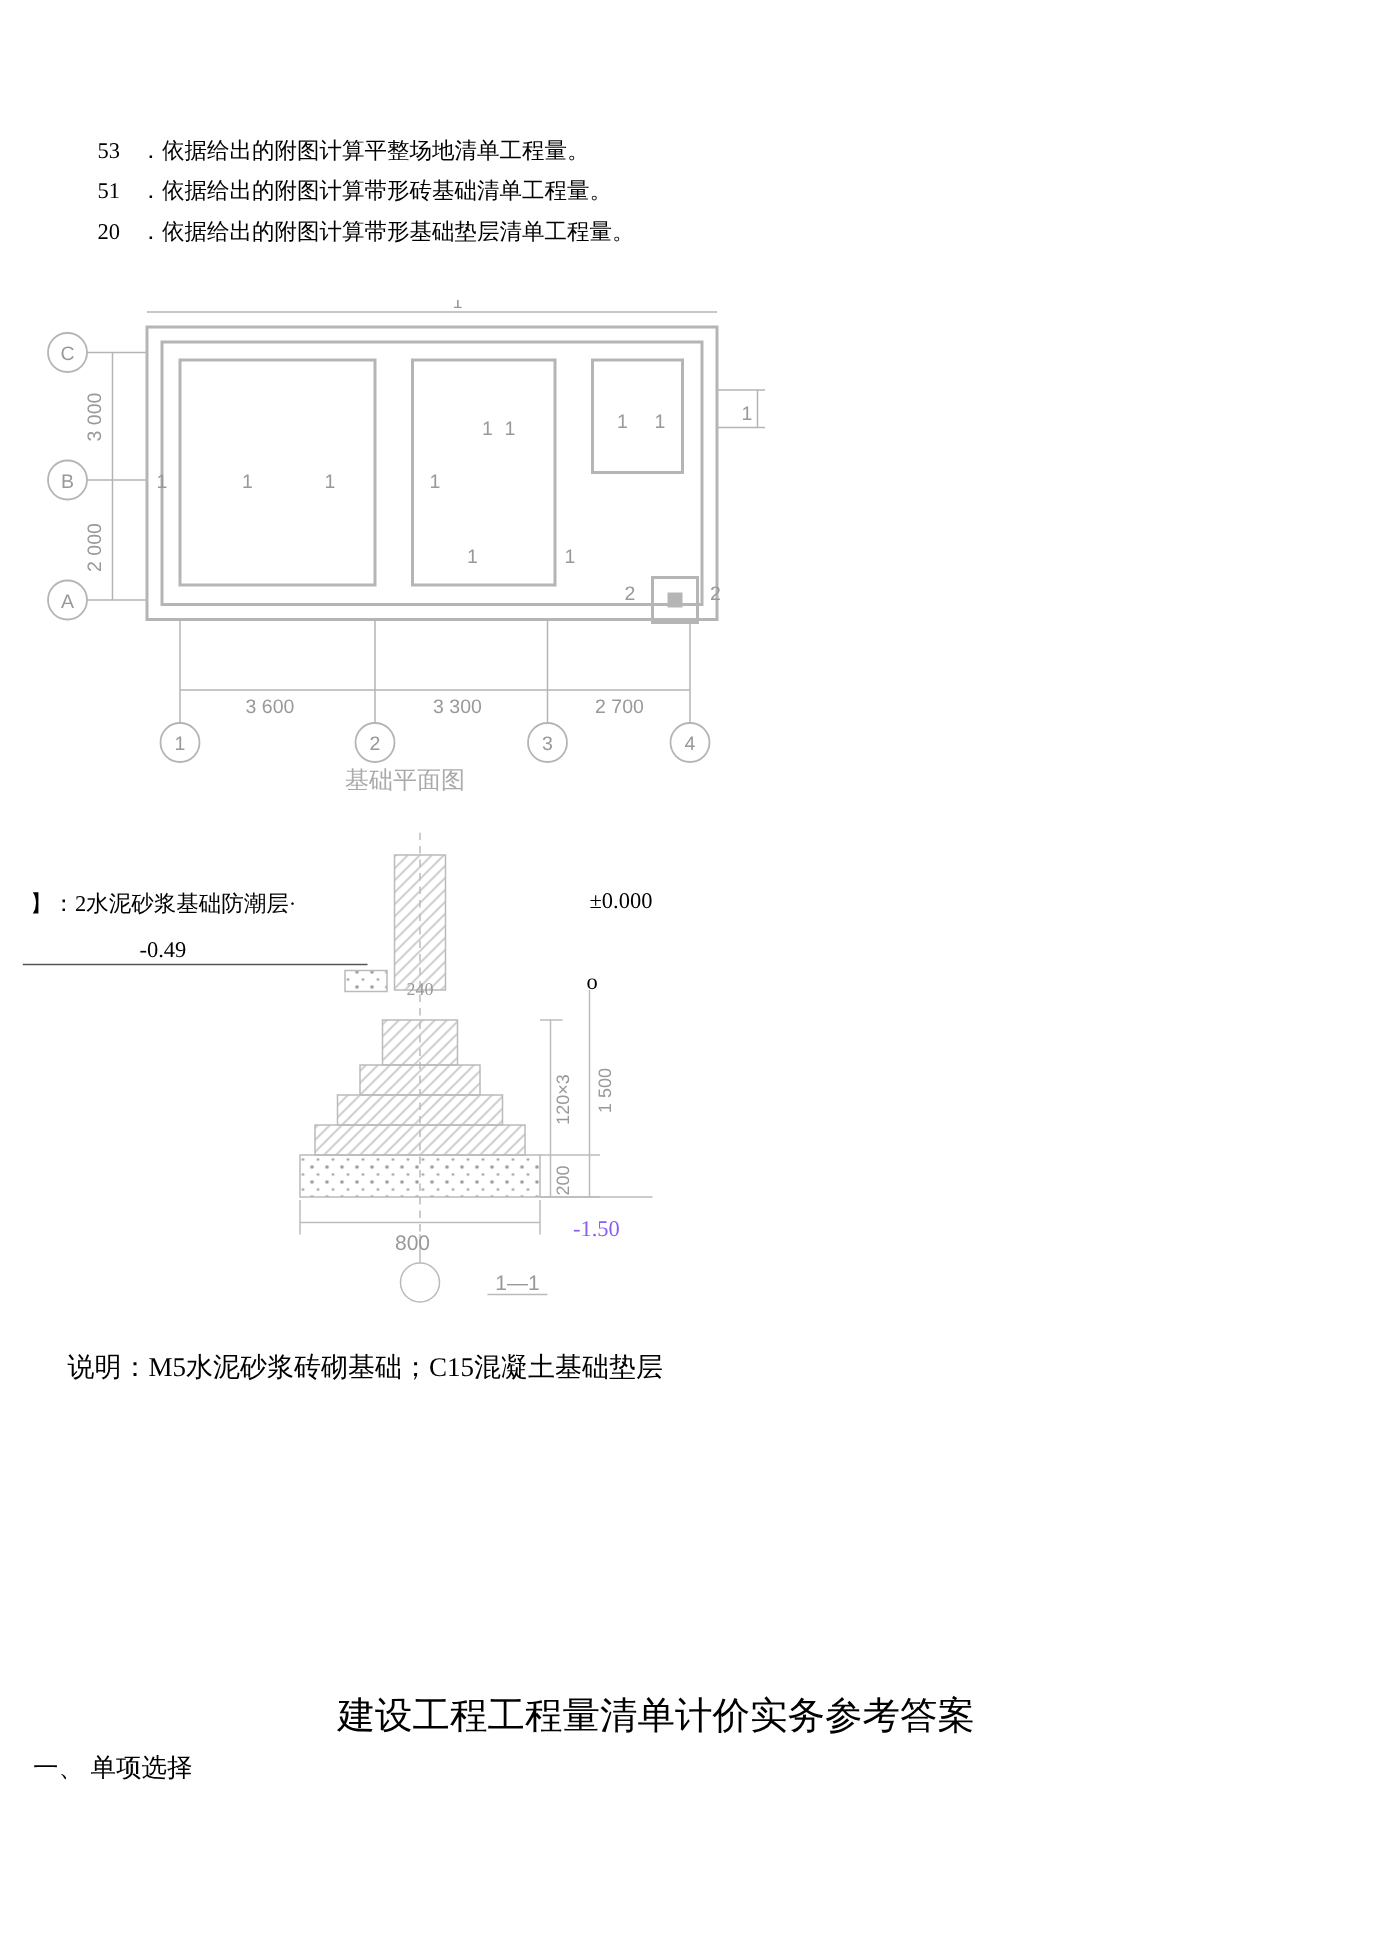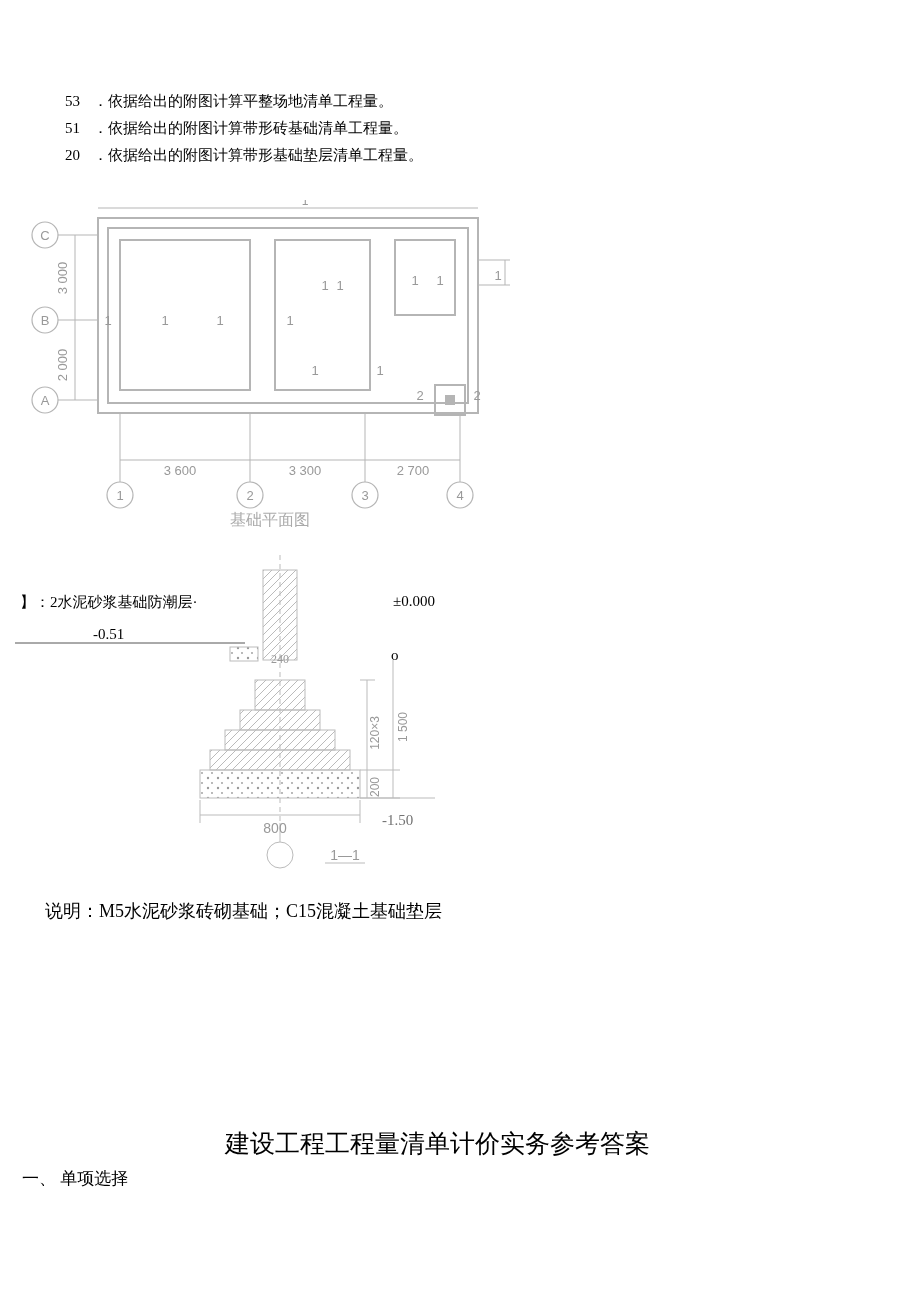--- a/index.html
+++ b/index.html
@@ -80,21 +80,21 @@
       position: absolute;
       top: 647px;
       left: 391px;
       font-size: 15px;
     }
     .ann-elev3 {
       position: absolute;
       top: 812px;
       left: 382px;
       font-size: 15px;
-      color: #737373;
+      color: #8b5cf6;
     }
   </style>
 </head>
 <body>
 
 <div class="questions">
   <div class="q-line"><span class="q-num">53</span><span>．依据给出的附图计算平整场地清单工程量。</span></div>
   <div class="q-line"><span class="q-num">51</span><span>．依据给出的附图计算带形砖基础清单工程量。</span></div>
   <div class="q-line"><span class="q-num">20</span><span>．依据给出的附图计算带形基础垫层清单工程量。</span></div>
 </div>
@@ -174,21 +174,21 @@
       <text x="483" y="80">1</text>
       <text x="405" y="200">2</text>
       <text x="462" y="200">2</text>
     </g>
     <text x="215" y="325" font-family="SimSun" fill="#aaa" font-size="16">基础平面图</text>
   </svg>
 </div>
 
 <div class="ann-dampproof">】：2水泥砂浆基础防潮层·</div>
 <div class="ann-elev1">±0.000</div>
-<div class="ann-elev2">-0.51</div>
+<div class="ann-elev2">-0.49</div>
 <div class="ann-o">o</div>
 <div class="ann-elev3">-1.50</div>
 
 <div class="section-figure">
   <svg width="460" height="320" viewBox="0 0 460 320">
     <defs>
       <pattern id="hatch" patternUnits="userSpaceOnUse" width="8" height="8">
         <path d="M-2,2 l4,-4 M0,8 l8,-8 M6,10 l4,-4" stroke="#bbb" stroke-width="1"></path>
       </pattern>
       <pattern id="dots" patternUnits="userSpaceOnUse" width="10" height="10">

